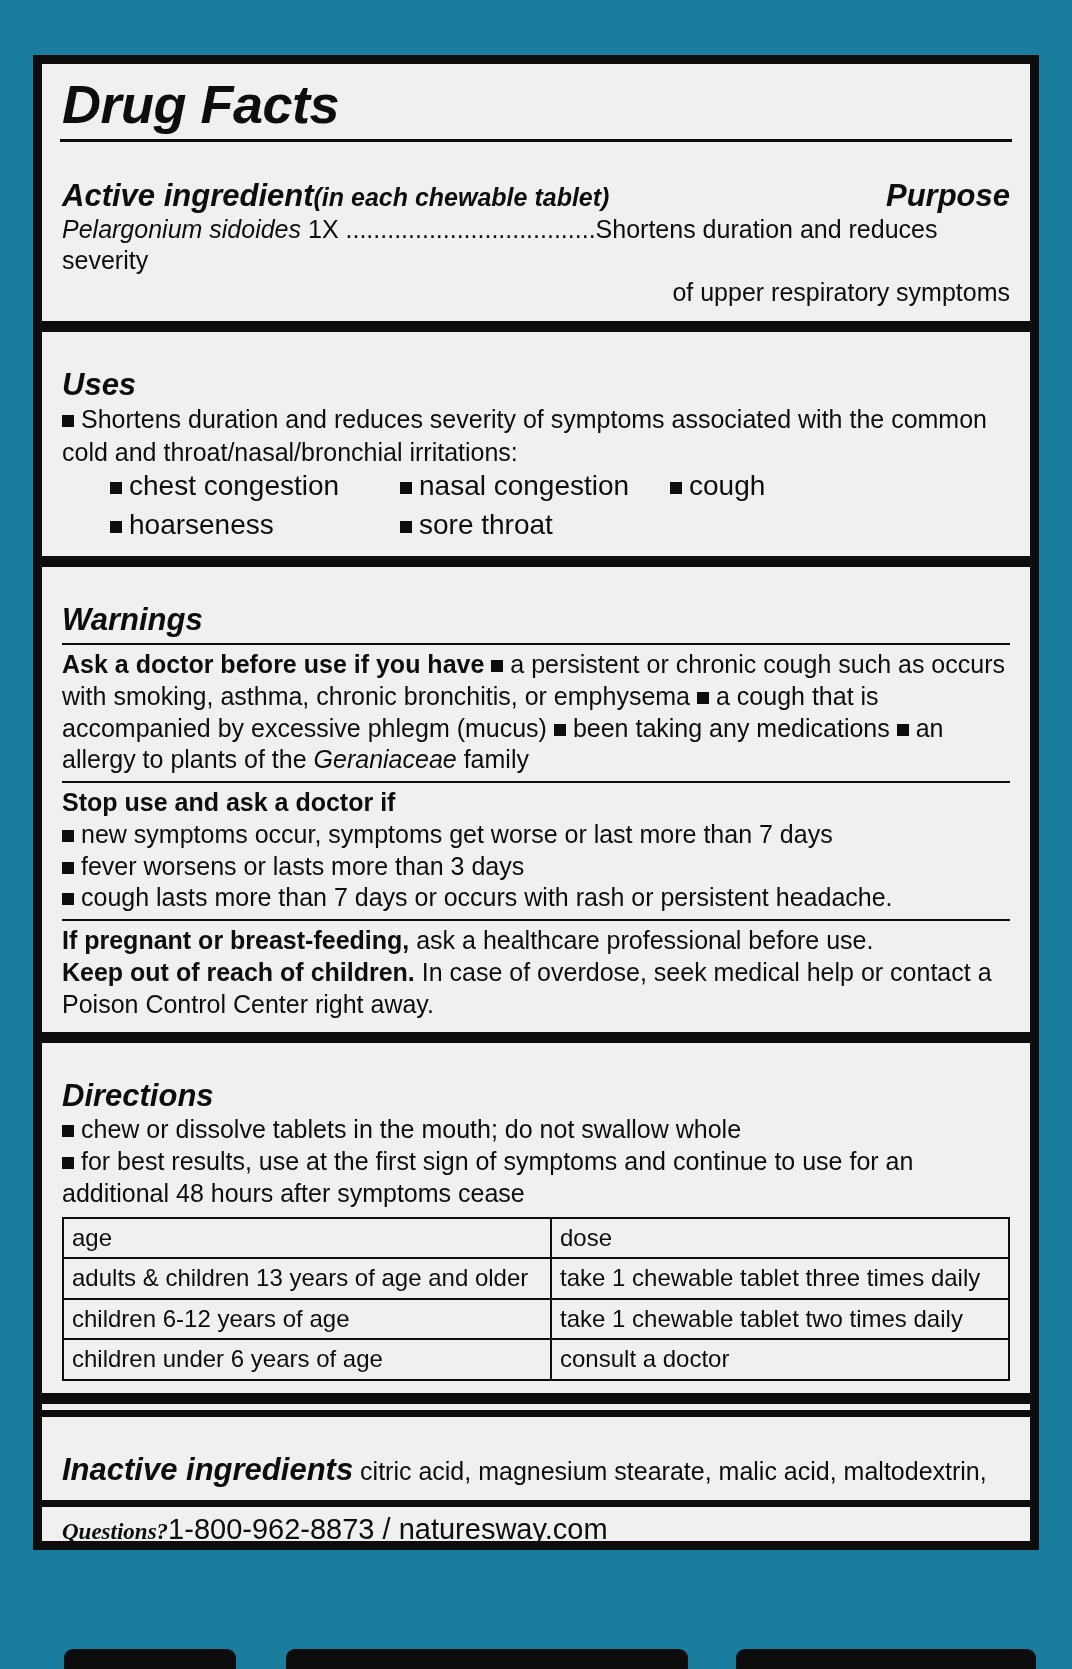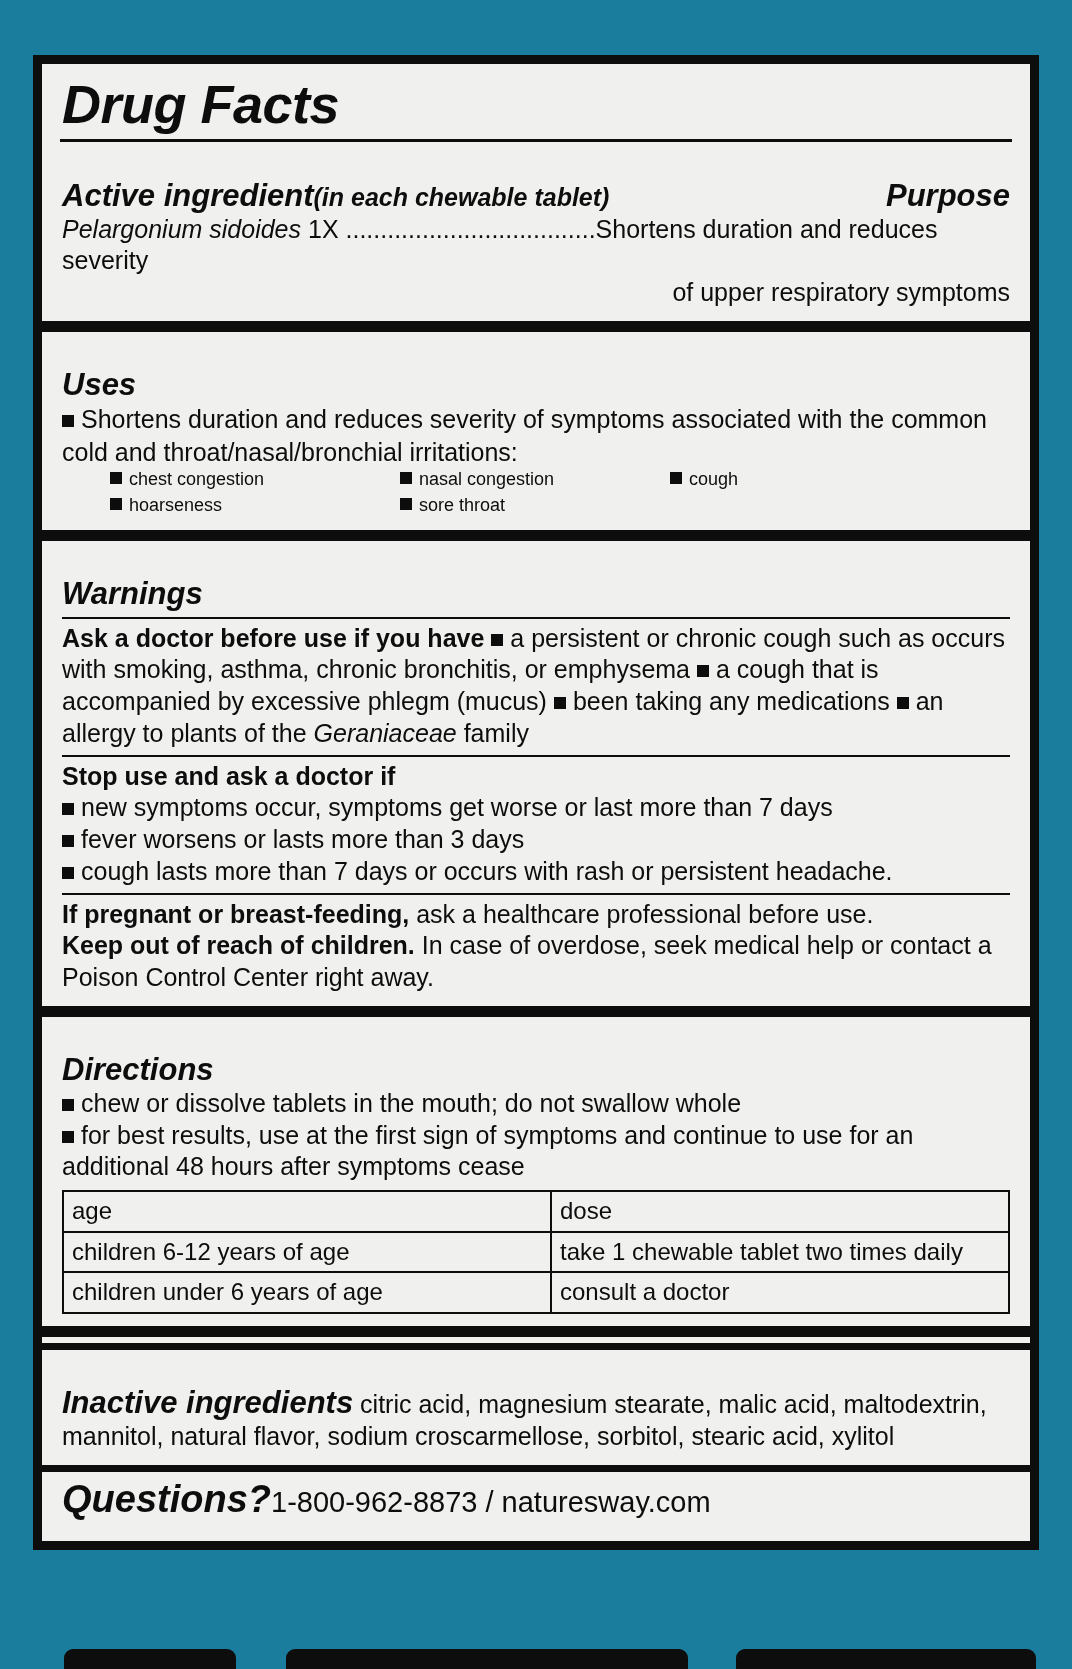--- a/index.html
+++ b/index.html
@@ -127,21 +127,21 @@
     line-height: 1.3;
     color: #0d0d0d;
   }
   .uses-grid {
     display: grid;
     grid-template-columns: 290px 270px auto;
     padding-left: 48px;
     row-gap: 2px;
   }
   .uses-grid div {
-    font-size: 18px;
+    font-size: 28px;
     line-height: 1.32;
     color: #0d0d0d;
   }
   
   table.dose {
     width: 100%;
     border-collapse: collapse;
     margin-top: 7px;
   }
   table.dose td {
@@ -164,21 +164,22 @@
   .tab.t2 { left: 286px; width: 402px; }
   .tab.t3 { left: 736px; width: 300px; }
   .qline {
     font-size: 29px;
     color: #0d0d0d;
     padding: 6px 2px 2px 2px;
   }
   .qline .q {
     font-style: italic;
     font-weight: bold;
-    font-size: 38px;
+    font-size: 23px;
+    font-family: Liberation Serif, serif;
   }
 </style>
 </head>
 <body>
 
 <div class="panel-outer">
   <div class="panel-inner">
 
     <div class="title">Drug Facts</div>
     <div class="rule-thin"></div>
@@ -253,20 +254,24 @@
     <div class="sec">
       <div class="sec-head">Directions</div>
       <div class="txt"><span class="sq"></span><span>chew or dissolve tablets in the mouth; do not swallow whole</span></div>
       <div class="txt"><span class="sq"></span><span>for best results, use at the first sign of symptoms and continue to use for an additional 48 hours after symptoms cease</span></div>
 
       <table class="dose">
         <tbody>
             <tr>
           <td class="c1">age</td>
           <td>dose</td>
+        </tr>
+        <tr>
+          <td class="c1">adults &amp; children 13 years of age and older</td>
+          <td>take 1 chewable tablet three times daily</td>
         </tr>
         <tr>
           <td class="c1">children 6-12 years of age</td>
           <td>take 1 chewable tablet two times daily</td>
         </tr>
         <tr>
           <td class="c1">children under 6 years of age</td>
           <td>consult a doctor</td>
         </tr>
       </tbody>
@@ -275,21 +280,20 @@
 
     <div class="band"></div>
 
 
     <div class="band small"></div>
 
     <div class="sec">
       <div class="txt">
         <span class="sec-head" style="display:inline">Inactive ingredients</span><span> citric acid, magnesium stearate, malic acid, maltodextrin,</span>
       </div>
-      <div class="txt">mannitol, natural flavor, sodium croscarmellose, sorbitol, stearic acid, xylitol</div>
     </div>
 
     <div class="band small"></div>
 
     <div class="qline">
       <span class="q">Questions?</span><span>1-800-962-8873</span><span> / </span><span>naturesway.com</span>
     </div>
 
   </div>
 </div>

